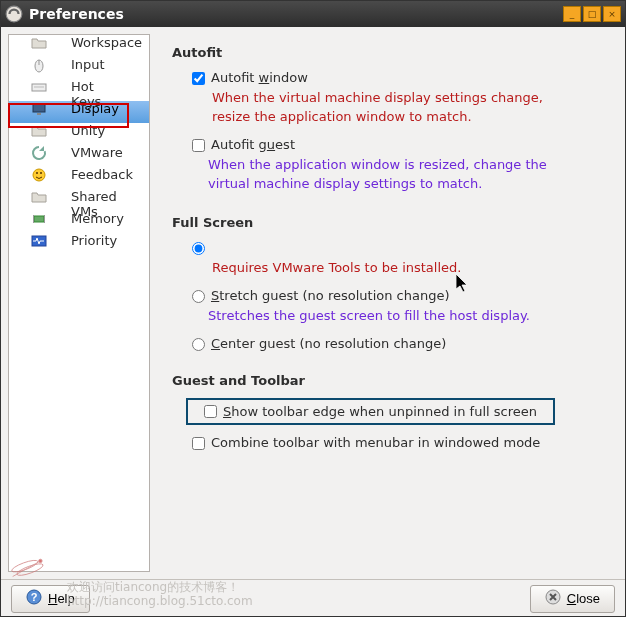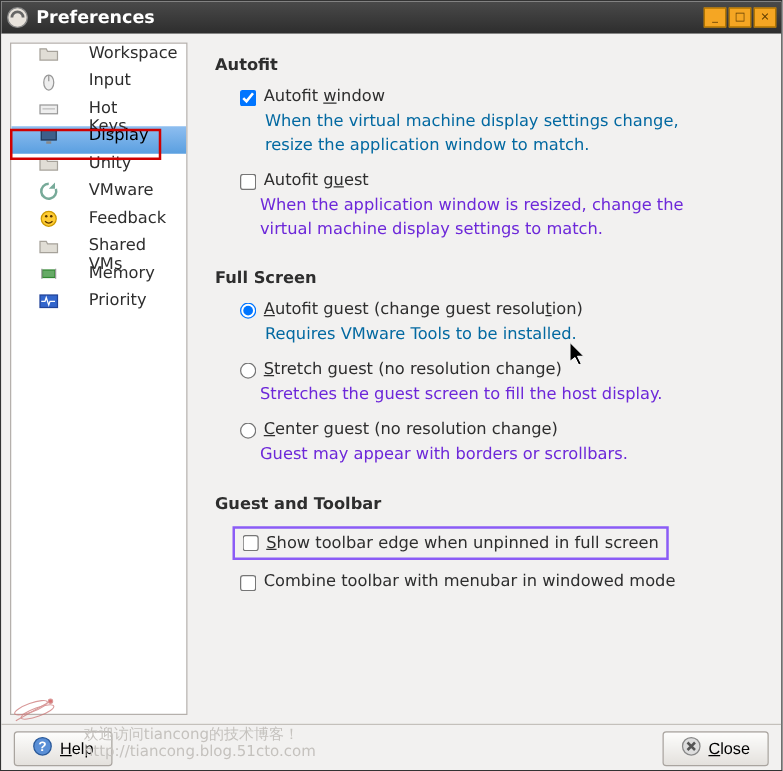--- a/index.html
+++ b/index.html
@@ -18,33 +18,33 @@
 .sidebar-item.selected { background: linear-gradient(to bottom, #8ebef0, #5a9fe0); color: #000; }
 .sidebar-item .icon { width: 16px; height: 16px; display: flex; align-items: center; justify-content: center; }
 .highlight-box { border: 2px solid #d00000; position: absolute; pointer-events: none; }
 
 .content { flex: 1; padding: 18px 18px 10px 22px; overflow-y: auto; }
 .section-title { font-weight: bold; margin-top: 0; margin-bottom: 10px; font-size: 13px; }
 .section-title.mt { margin-top: 22px; }
 .option-row { display: flex; align-items: flex-end; margin: 6px 0 4px 20px; gap: 6px; }
 .option-row input[type=checkbox], .option-row input[type=radio] { margin-top: 2px; }
 .option-label u { text-decoration: underline; }
-.helper-text { margin: 4px 0 10px 40px; color: #0369a1; line-height: 1.45; max-width: 370px; }
+.helper-text { margin: 4px 0 10px 40px; color: #b91c1c; line-height: 1.45; max-width: 370px; }
 .helper-text.disabled { color: #6d28d9; margin-left: 36px; }
 
 .footer { height: 38px; border-top: 1px solid #c4c0bb; background: #f2f1f0; display: flex; align-items: center; padding: 0 10px; position: relative; }
 .help-btn, .close-btn { height: 28px; padding: 0 14px; background: linear-gradient(to bottom, #fdfdfc, #e4e1dd); border: 1px solid #a9a49f; border-radius: 3px; display: flex; align-items: center; gap: 6px; cursor: pointer; font-size: 13px; }
 .close-btn { margin-left: auto; }
 .watermark { position: absolute; left: 66px; top: 0; color: #c5c2be; font-size: 12px; line-height: 1.2; pointer-events: none; }
 .dragonfly { position: absolute; left: 3px; bottom: 34px; width: 52px; height: 30px; pointer-events: none; opacity: 0.75; }
 
 .icon svg { width: 16px; height: 16px; }
 .cursor { position: absolute; pointer-events: none; }
 
-.red-outline { border: 2px solid #8b5cf6; padding: 4px 6px; display: inline-flex; align-items: center; gap: 6px; }
+.red-outline { border: 2px solid #0c4a6e; padding: 4px 16px; display: inline-flex; align-items: center; gap: 6px; }
 .red-outline-row { margin-left: 14px; margin-top: 4px; }
 </style>
 </head>
 <body>
 
 <div class="titlebar">
   <span class="app-icon">
     <svg viewBox="0 0 16 16">
         <circle cx="8" cy="8" r="7" fill="#e8e3dc" stroke="#888"></circle>
         <path d="M4 8 a4 4 0 0 1 8 0" fill="none" stroke="#666" stroke-width="2"></path>
@@ -163,33 +163,31 @@
     <div class="helper-text">When the virtual machine display settings change, resize the application window to match.</div>
     <div class="option-row">
       <input type="checkbox" style="">
       <span class="option-label">Autofit g<u>u</u>est</span>
     </div>
     <div class="helper-text disabled">When the application window is resized, change the virtual machine display settings to match.</div>
 
     <div class="section-title mt">Full Screen</div>
     <div class="option-row">
       <input type="radio" name="fs" checked="" style="">
-      <span class="option-label"><u>A</u>utofit guest (change guest resolu<u>t</u>ion)</span>
     </div>
     <div class="helper-text">Requires VMware Tools to be installed.</div>
     <div class="option-row">
       <input type="radio" name="fs" style="">
       <span class="option-label"><u>S</u>tretch guest (no resolution change)</span>
     </div>
     <div class="helper-text disabled">Stretches the guest screen to fill the host display.</div>
     <div class="option-row">
       <input type="radio" name="fs" style="">
       <span class="option-label"><u>C</u>enter guest (no resolution change)</span>
     </div>
-    <div class="helper-text disabled">Guest may appear with borders or scrollbars.</div>
 
     <div class="section-title mt">Guest and Toolbar</div>
     <div class="red-outline-row">
       <span class="red-outline">
         <input type="checkbox" style="">
         <span class="option-label"><u>S</u>how toolbar edge when unpinned in full screen</span>
       </span>
     </div>
     <div class="option-row" style="margin-top:10px">
       <input type="checkbox" style="">

